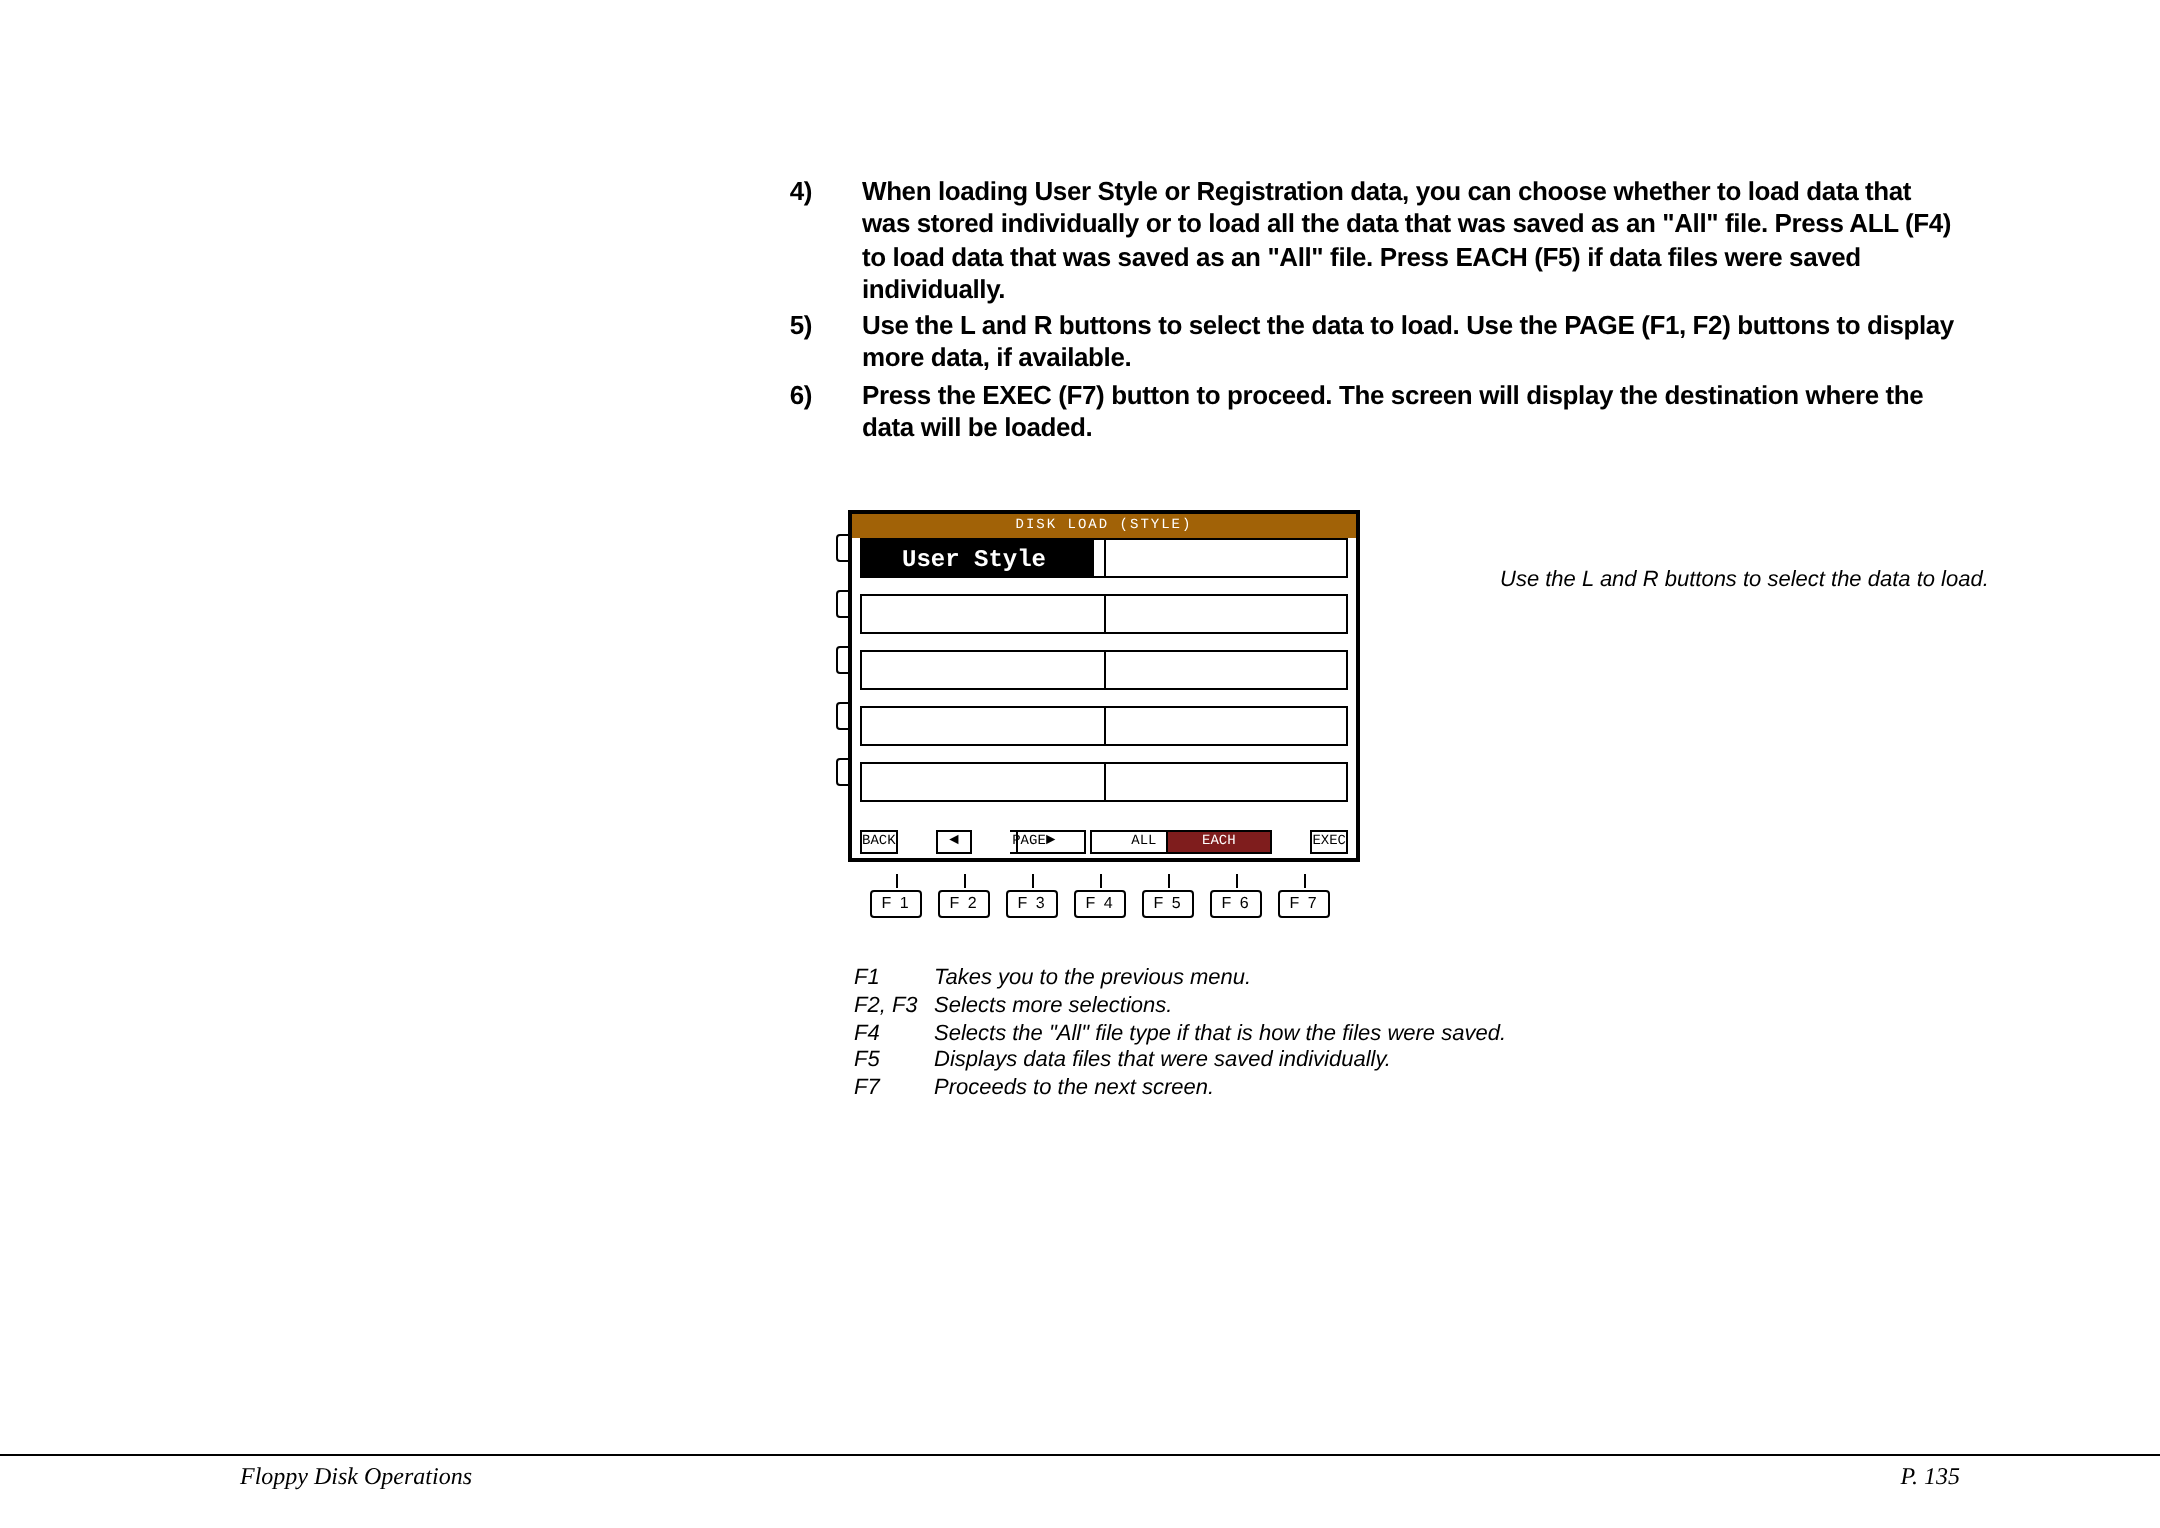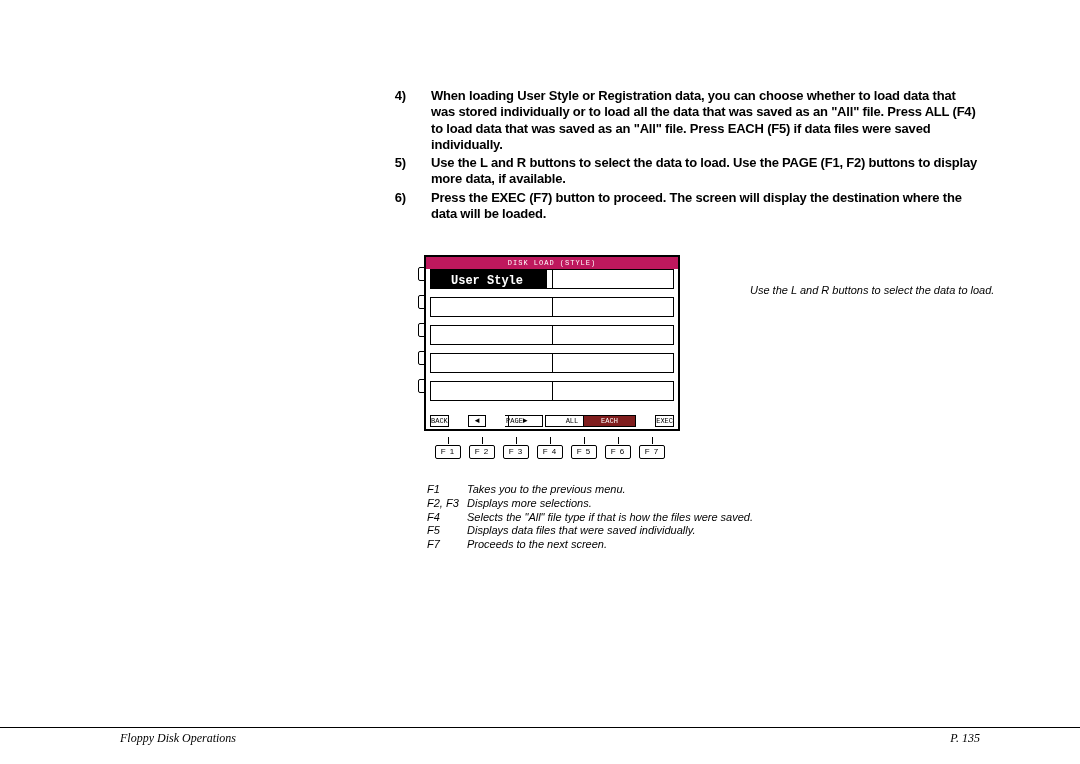--- a/index.html
+++ b/index.html
@@ -53,21 +53,21 @@
   }
   .screen {
     width: 252px;
     height: 172px;
     border: 2px solid #000;
     background: #fff;
     margin: 0 auto;
     position: relative;
   }
   .screen-title-bar {
-    background: #be185d;
+    background: #a16207;
     color: #fff;
     font-family: "Courier New", monospace;
     font-size: 7px;
     letter-spacing: 1px;
     text-align: center;
     padding: 2px 0;
   }
   .screen-body {
     position: absolute;
     top: 12px;
@@ -327,21 +327,21 @@
 
   <div class="side-caption">Use the L and R buttons to select the data to load.</div>
 
   <div class="f-legend">
     <div class="lrow">
         <div class="lkey">F1</div>
         <div>Takes you to the previous menu.</div>
       </div>
     <div class="lrow">
         <div class="lkey">F2, F3</div>
-        <div>Displays more selections.</div>
+        <div>Selects more selections.</div>
       </div>
     <div class="lrow">
         <div class="lkey">F4</div>
         <div>Selects the "All" file type if that is how the files were saved.</div>
       </div>
     <div class="lrow">
         <div class="lkey">F5</div>
         <div>Displays data files that were saved individually.</div>
       </div>
     <div class="lrow">

